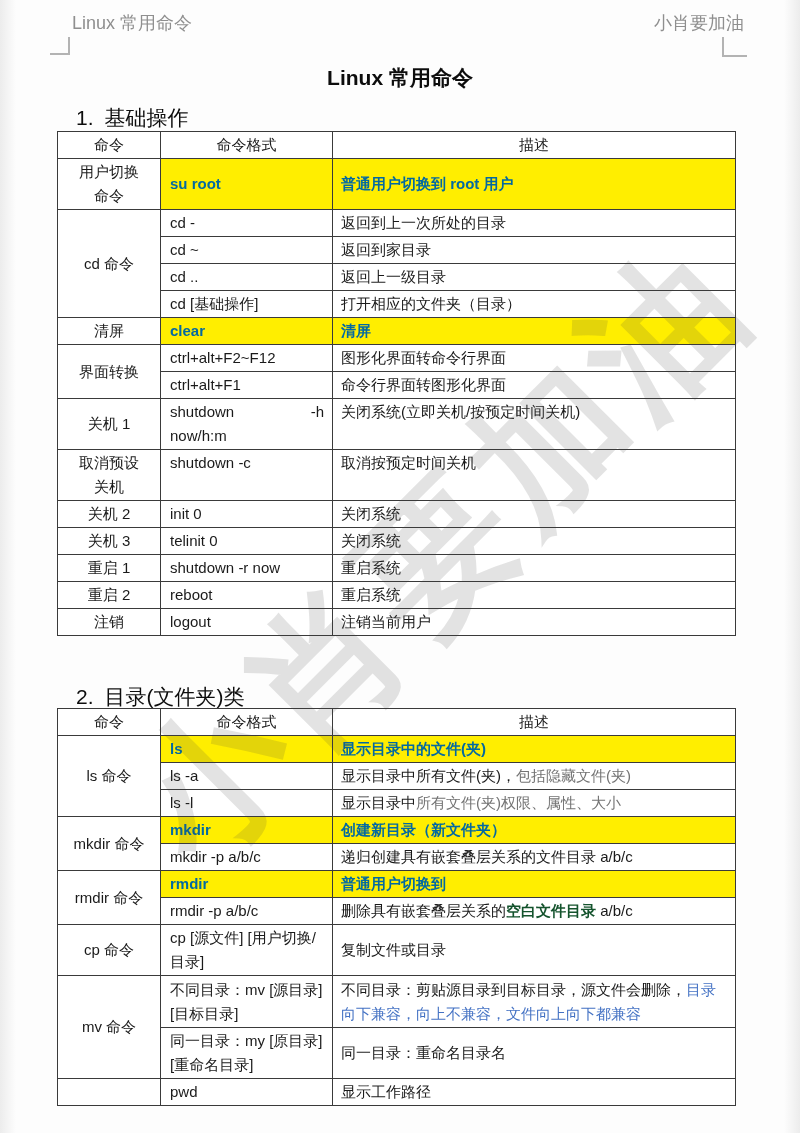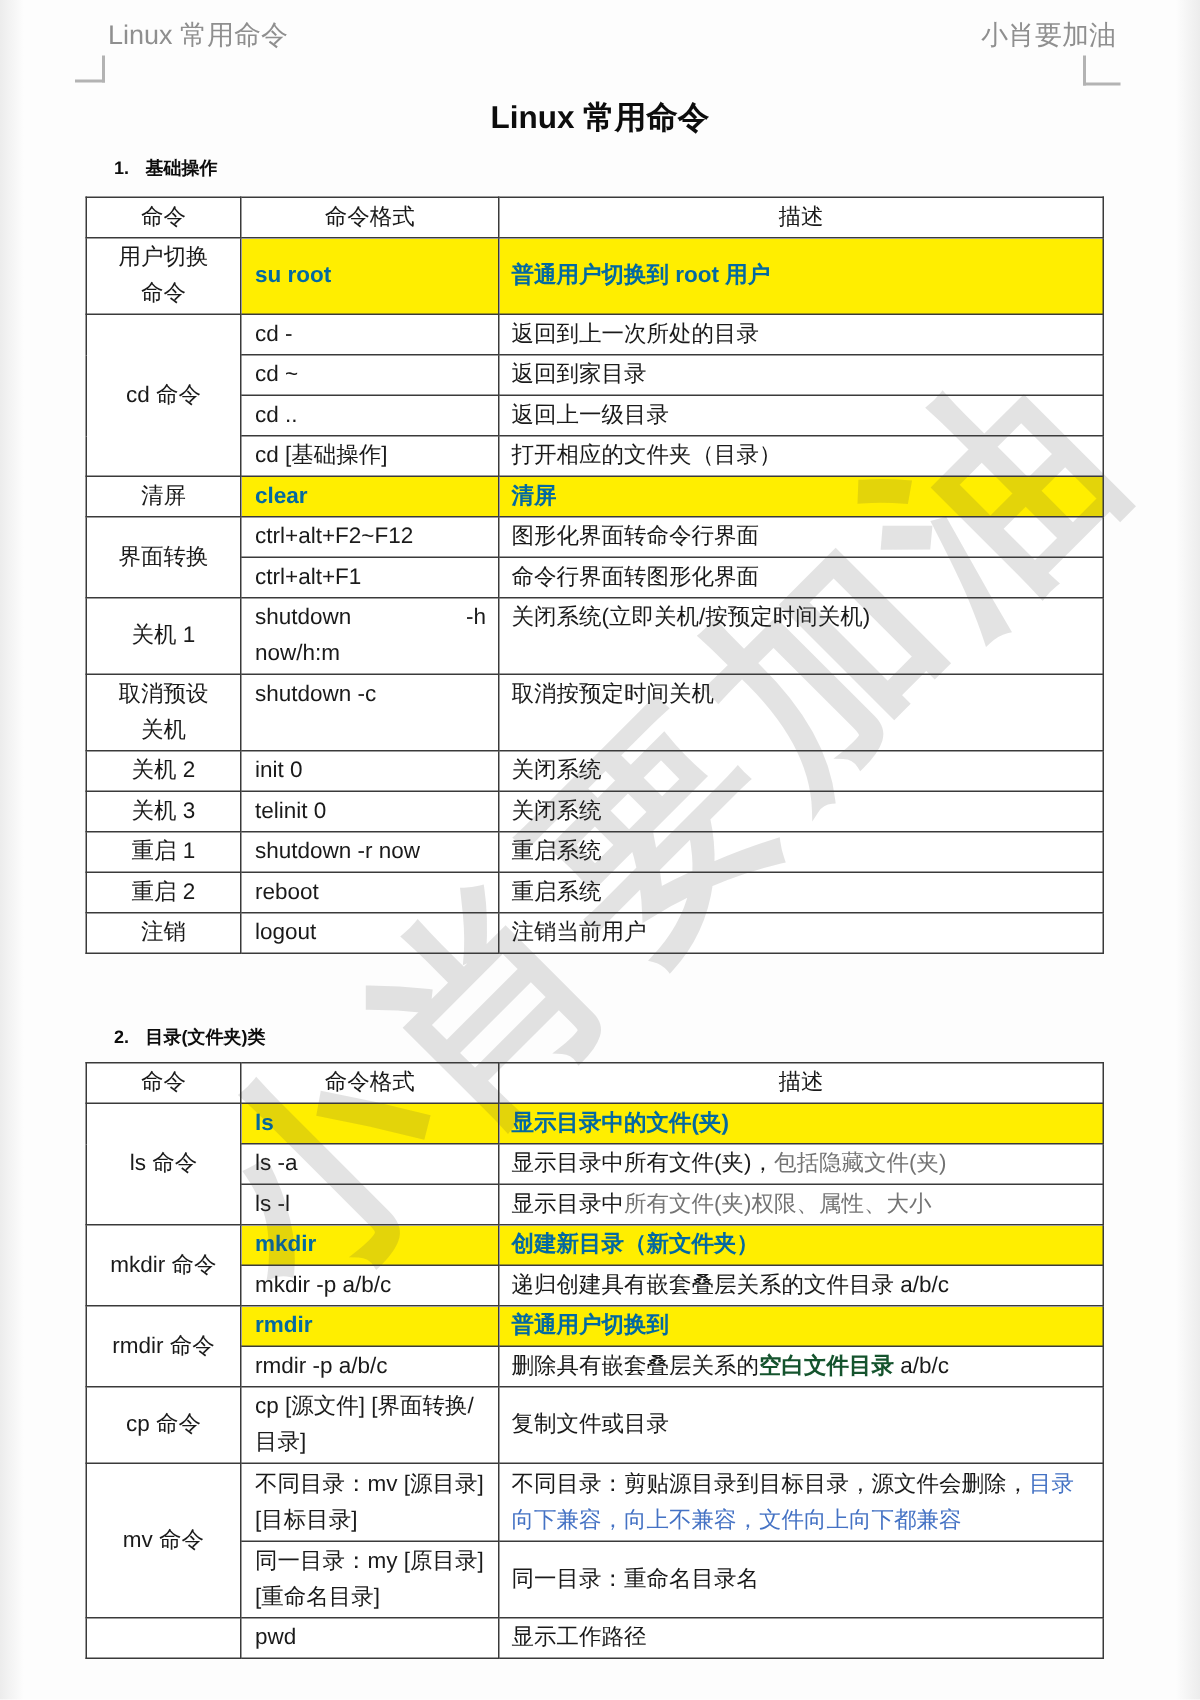--- a/index.html
+++ b/index.html
@@ -12,21 +12,21 @@
   
   .hdr-left{position:absolute;left:72px;top:11px;font-size:18px;color:#8f8f8f;}
   .hdr-right{position:absolute;right:56px;top:11px;font-size:18px;color:#8f8f8f;}
   .corner-tl{position:absolute;left:50px;top:37px;width:18px;height:16px;
     border-right:2px solid #b3b3b3;border-bottom:2px solid #b3b3b3;}
   .corner-tr{position:absolute;left:722px;top:37px;width:23px;height:18px;
     border-left:2px solid #b3b3b3;border-bottom:2px solid #b3b3b3;}
   
   .doc-title{position:absolute;top:64px;left:0;width:800px;text-align:center;
     font-size:21px;font-weight:bold;color:#0d0d0d;}
-  .sec-heading{position:absolute;left:76px;font-size:12px;font-weight:bold;color:#0d0d0d;}
+  .sec-heading{position:absolute;left:76px;font-size:21px;font-weight:normal;color:#0d0d0d;}
   .sec1{top:104px;} .sec2{top:683px;}
   .sec-txt{margin-left:11px;}
   
   table{border-collapse:collapse;table-layout:fixed;position:absolute;left:57px;width:678px;background:#fff;}
   .t1{top:131px;} .t2{top:708px;}
   th,td{border:1.5px solid #3a3a3a;font-size:15px;font-weight:normal;
     padding:1px 6px;line-height:24px;vertical-align:middle;overflow:hidden;}
   th{text-align:center;padding:1px 2px;}
   td.c1{text-align:center;white-space:pre-line;padding:1px 2px;}
   td.c2{padding-left:9px;}
@@ -200,21 +200,21 @@
     <td class="c1" rowspan="2">rmdir 命令</td>
     <td class="c2 hl hl-red">rmdir</td>
     <td class="c3 hl hl-red">普通用户切换到</td>
   </tr>
   <tr class="std">
     <td class="c2">rmdir -p a/b/c</td>
     <td class="c3"><span>删除具有嵌套叠层关系的</span><span class="txt-red">空白文件目录</span><span> a/b/c</span></td>
   </tr>
   <tr class="tall4">
     <td class="c1">cp 命令</td>
-    <td class="c2">cp [源文件] [界面转换/目录]</td>
+    <td class="c2">cp [源文件] [用户切换/目录]</td>
     <td class="c3">复制文件或目录</td>
   </tr>
   <tr class="tall5">
     <td class="c1" rowspan="2">mv 命令</td>
     <td class="c2">不同目录：mv [源目录] [目标目录]</td>
     <td class="c3"><span>不同目录：剪贴源目录到目标目录，源文件会删除，</span><span class="txt-blue">目录向下兼容，向上不兼容，文件向上向下都兼容</span></td>
   </tr>
   <tr class="tall4">
     <td class="c2">同一目录：my [原目录] [重命名目录]</td>
     <td class="c3">同一目录：重命名目录名</td>

